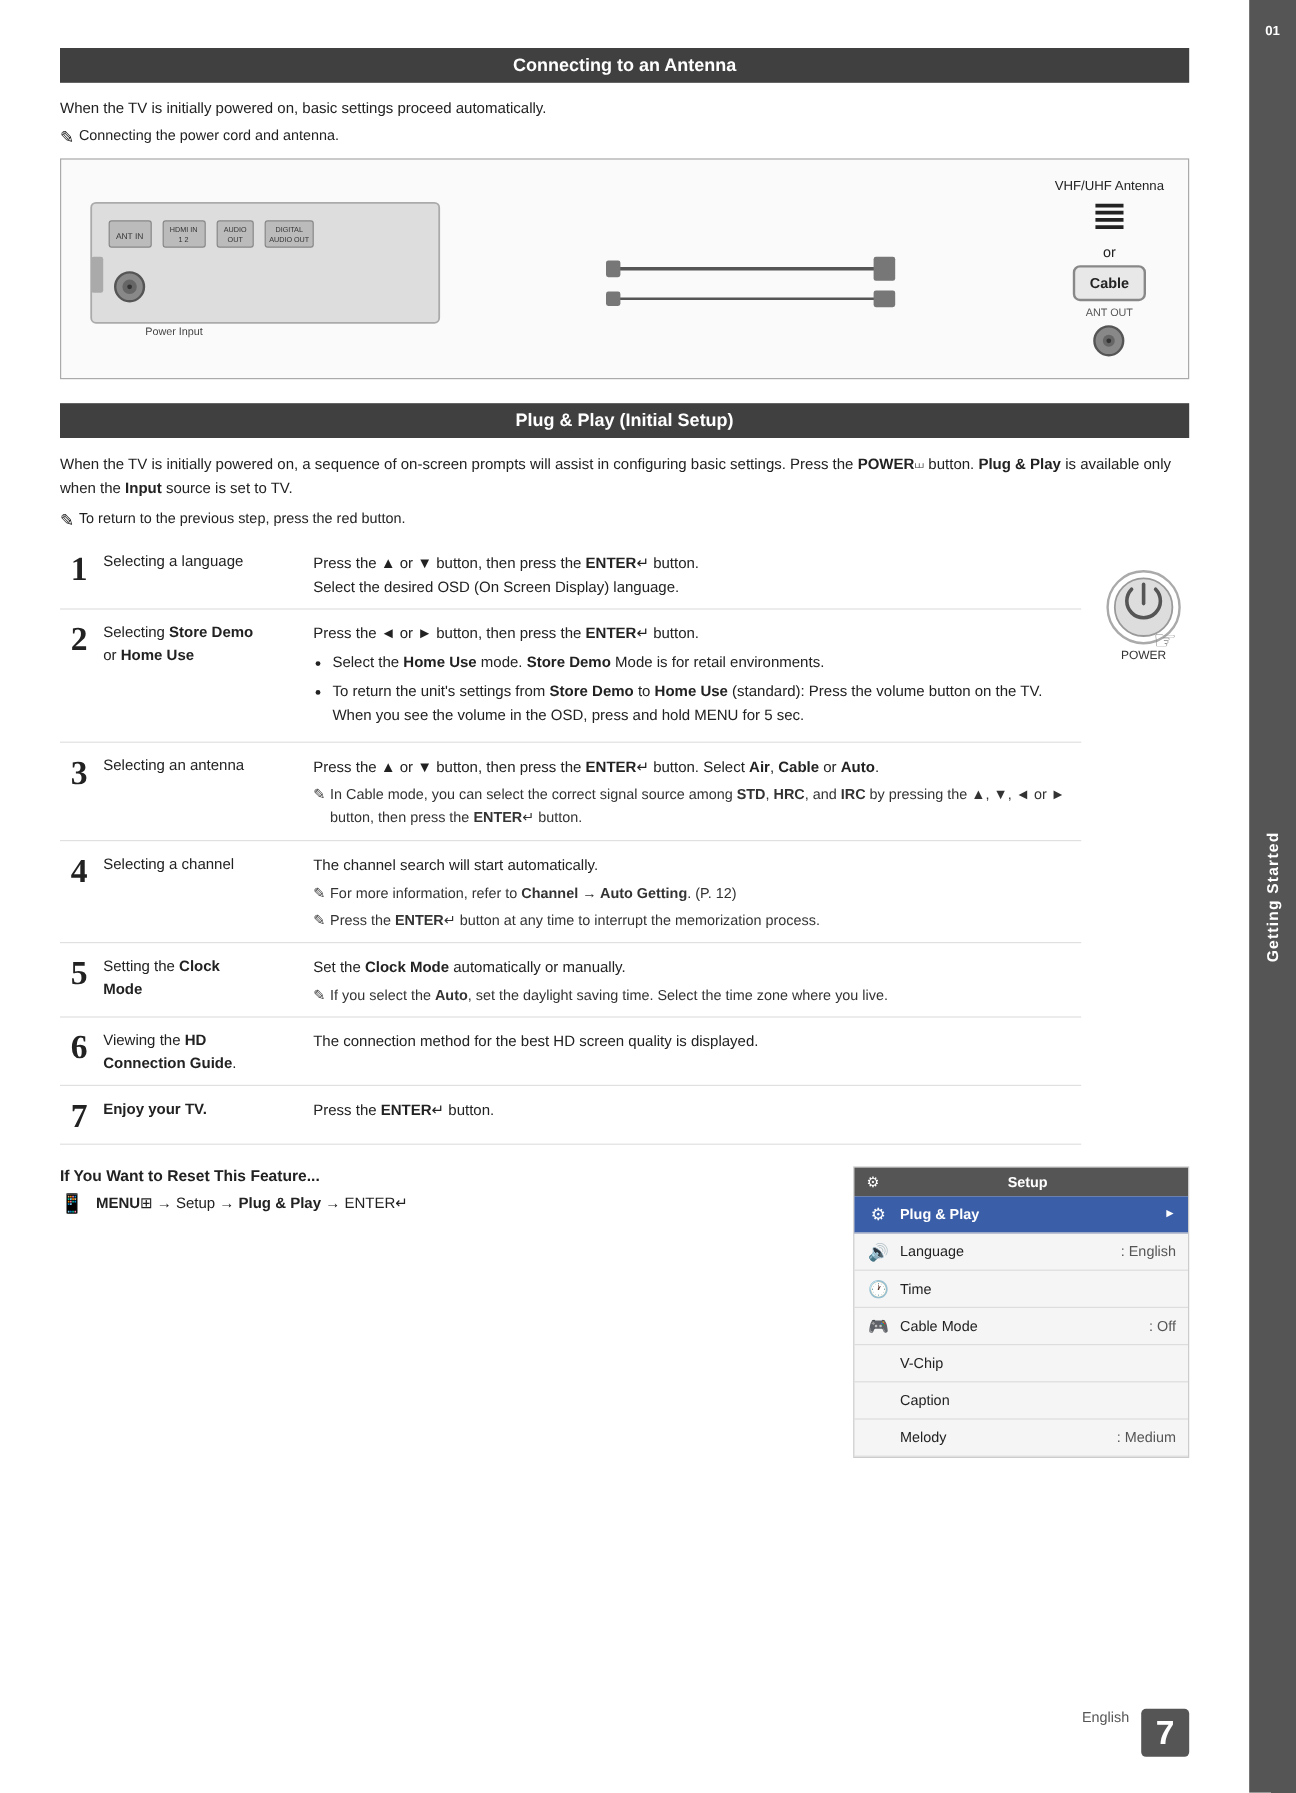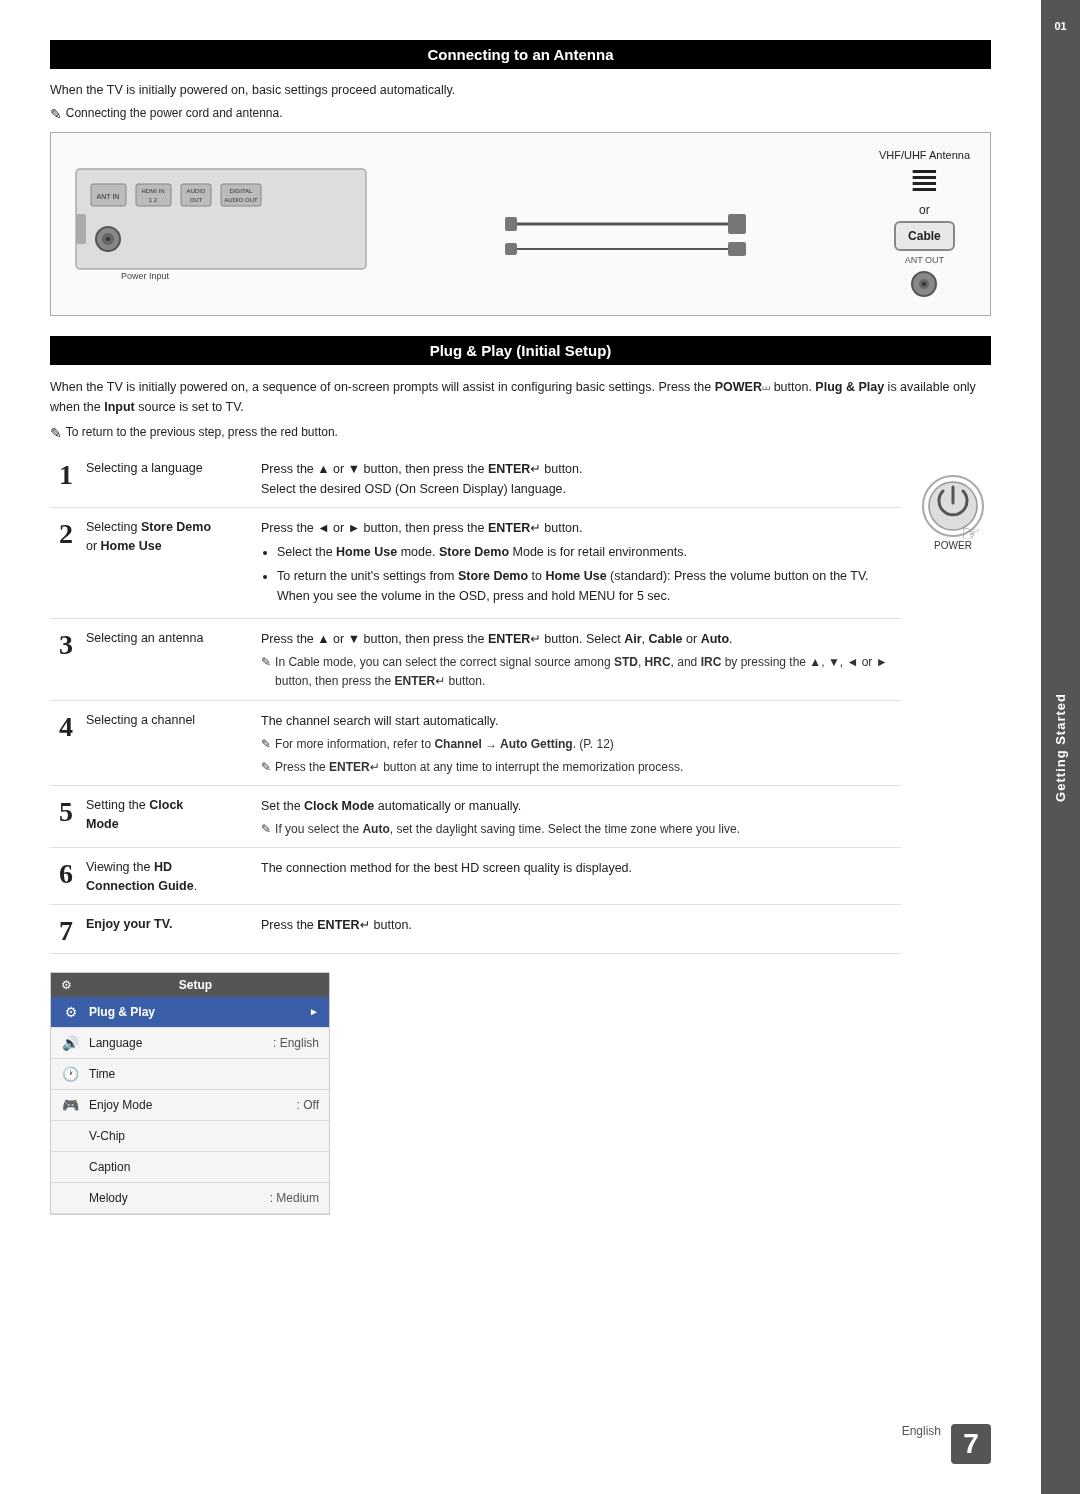--- a/index.html
+++ b/index.html
@@ -50,21 +50,21 @@
     }
 
     .main-content {
       flex: 1;
       padding: 40px 50px 40px 50px;
       position: relative;
     }
 
     
     .section-header {
-      background: #000000;
+      background: #404040;
       color: #fff;
       text-align: center;
       font-size: 15px;
       font-weight: bold;
       padding: 6px 10px;
       margin-bottom: 12px;
     }
 
     .section-intro {
       font-size: 12.5px;
@@ -506,20 +506,29 @@
             <path d="M27 30 A14 14 0 1 0 47 30" fill="none" stroke="#555" stroke-width="3" stroke-linecap="round"></path>
 
             <text x="37" y="88" text-anchor="middle" font-size="10" fill="#333" font-family="Arial">POWER</text>
 
             <text x="45" y="80" font-size="22" fill="#888">☞</text>
           </svg>
         </div>
       </div>
 
       <div class="reset-section">
+        <div class="reset-text">
+          <div class="reset-title">If You Want to Reset This Feature...</div>
+          <div class="reset-instruction">
+            <span style="font-size:16px; font-weight:bold; margin-right:4px;">📱</span>
+            <span>
+              <span class="bold">MENU</span>⊞ → Setup → <span class="bold">Plug &amp; Play</span> → ENTER↵
+            </span>
+          </div>
+        </div>
 
         <div class="menu-screenshot">
           <div class="menu-header">
             <span>⚙</span>
             <span class="bold">Setup</span>
             <span> </span>
           </div>
           <div class="menu-body">
 
             <div class="menu-row highlighted">
@@ -535,21 +544,21 @@
             </div>
 
             <div class="menu-row">
               <span class="menu-icon">🕐</span>
               <span class="menu-label">Time</span>
               <span class="menu-value"></span>
             </div>
 
             <div class="menu-row">
               <span class="menu-icon">🎮</span>
-              <span class="menu-label">Enjoy Mode</span>
+              <span class="menu-label">Cable Mode</span>
               <span class="menu-value">: Off</span>
             </div>
 
             <div class="menu-row">
               <span class="menu-icon"></span>
               <span class="menu-label">V-Chip</span>
             </div>
 
             <div class="menu-row">
               <span class="menu-icon"></span>

